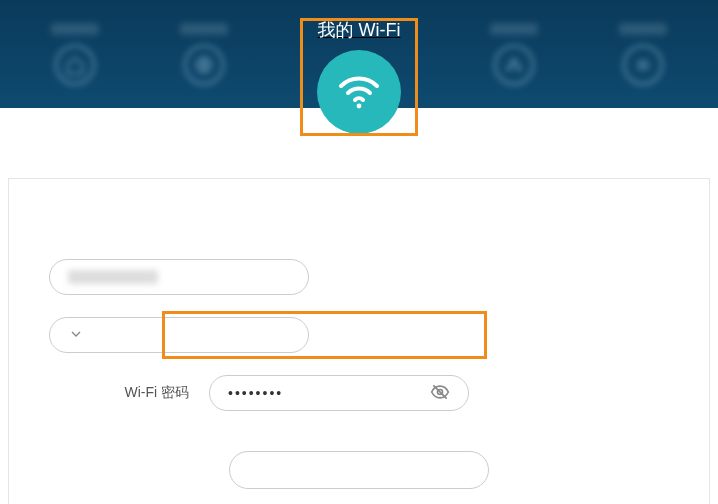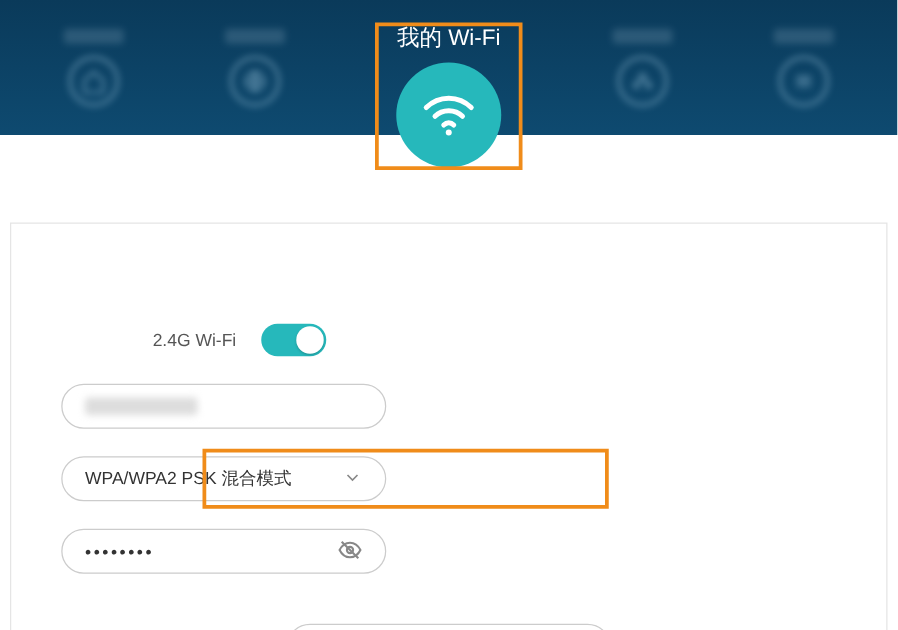--- a/index.html
+++ b/index.html
@@ -40,20 +40,21 @@
     
     .center-wrap {
       position: absolute;
       left: 50%;
       top: 18px;
       transform: translateX(-50%);
       display: flex;
       flex-direction: column;
       align-items: center;
       z-index: 2;
+      text-decoration: underline;
     }
     .center-title {
       color: #fff;
       font-size: 18px;
       font-weight: 400;
       margin-bottom: 8px;
     }
     .wifi-big-circle {
       width: 84px; height: 84px;
       background: #26b8bb;
@@ -224,46 +225,40 @@
         <circle cx="12" cy="19" r="1.2" fill="#fff" stroke="none"></circle>
       </svg>
     </div>
   </div>
 </div>
 
 <div class="highlight-box-top"></div>
 
 <div class="content">
 
-  <div class="form-row">
-    <div class="form-label">2.4G Wi-Fi</div>
-    <div class="toggle">
-      <div class="toggle-knob"></div>
-    </div>
-  </div>
 
   <div class="form-row">
     <div class="text-input">
       <div class="blurred-value"></div>
     </div>
   </div>
 
   <div class="form-row">
     <div class="select-input">
-      <span>WPA/WPA2 PSK 混合模式</span>
       <span class="chevron">
         <svg viewBox="0 0 24 24" fill="none" stroke="#888" stroke-width="2">
             <path d="M6 9l6 6 6-6"></path>
           </svg>
       </span>
     </div>
     <div class="highlight-security"></div>
   </div>
 
   <div class="form-row">
+    <div class="form-label">Wi-Fi 密码</div>
     <div class="text-input">
       <span class="password-dots">••••••••</span>
       <span class="eye-icon">
         <svg viewBox="0 0 24 24" fill="none" stroke="#888" stroke-width="2">
             <circle cx="12" cy="12" r="3"></circle>
             <path d="M2 12c2-4 6-7 10-7s8 3 10 7c-2 4-6 7-10 7s-8-3-10-7z"></path>
             <path d="M4 4l16 16"></path>
           </svg>
       </span>
     </div>

